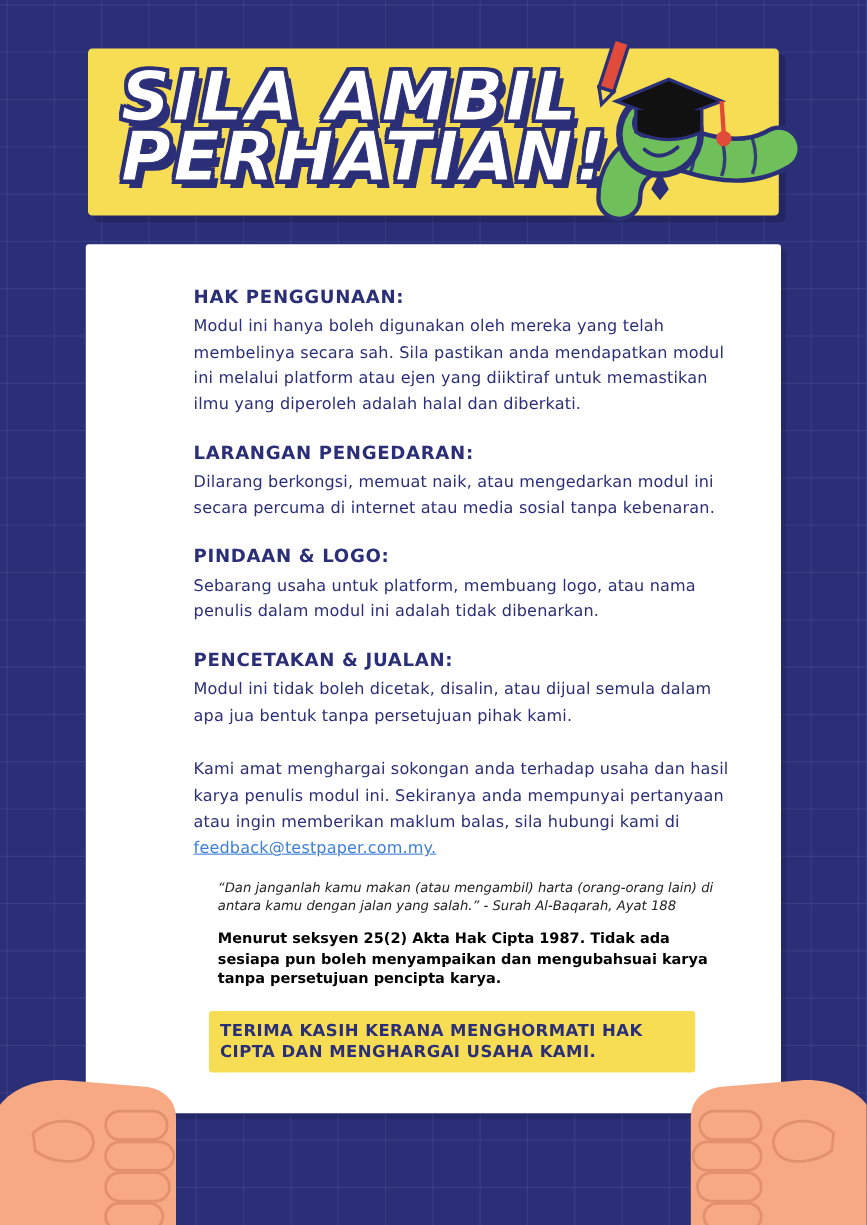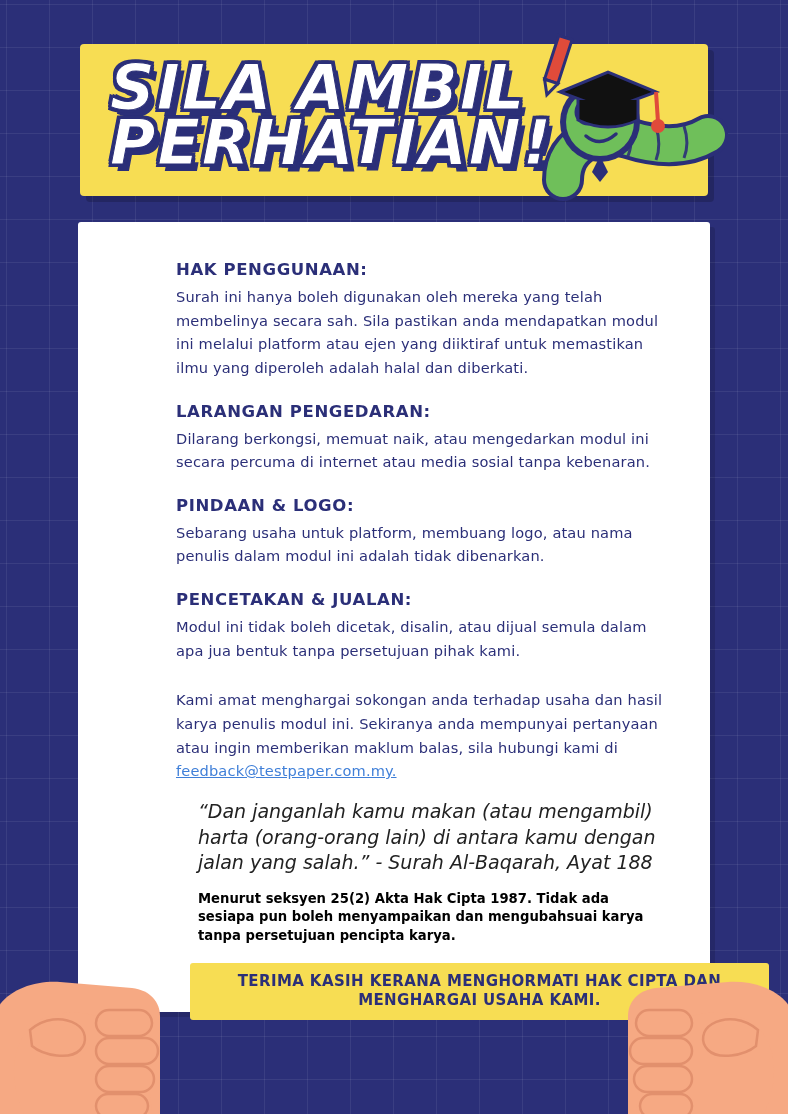--- a/index.html
+++ b/index.html
@@ -105,40 +105,40 @@
     text-decoration: underline;
     font-family: "DejaVu Sans", sans-serif;
     font-size: 14.6px;
   }
   #quote {
     margin-top: 16px;
     margin-left: 22px;
     color: #222222;
     font-family: "DejaVu Sans", sans-serif;
     font-style: italic;
-    font-size: 19px;
+    font-size: 12px;
     line-height: 1.35;
   }
   #law {
     margin-top: 14px;
     margin-left: 22px;
     color: #000000;
     font-family: "DejaVu Sans", sans-serif;
     font-weight: bold;
     font-size: 13.2px;
     line-height: 1.4;
   }
   #thanks-box {
     margin-top: 18px;
     margin-left: 14px;
-    width: 579px;
+    width: 442px;
     background: #f7dd53;
     border-radius: 3px;
     padding: 9px 10px 10px 10px;
-    text-align: center;
+    text-align: left;
   }
   #thanks-text {
     color: #2b2f78;
     font-family: "DejaVu Sans", sans-serif;
     font-weight: bold;
     font-size: 15px;
     line-height: 1.25;
     letter-spacing: 0.4px;
   }
 
@@ -187,21 +187,21 @@
       <g transform="rotate(18 46 46)">
         <rect x="38" y="6" width="14" height="46" fill="#e04b3a" stroke="#2b2f78" stroke-width="3"></rect>
         <path d="M38 52 L45 66 L52 52 Z" fill="#f7dd53" stroke="#2b2f78" stroke-width="3"></path>
       </g>
     </svg>
   </div>
 
   <div id="sheet">
 
     <div class="sec-title">HAK PENGGUNAAN:</div>
-    <div class="sec-body">Surah ini hanya boleh digunakan oleh mereka yang telah membelinya secara sah. Sila pastikan anda mendapatkan modul ini melalui platform atau ejen yang diiktiraf untuk memastikan ilmu yang diperoleh adalah halal dan diberkati.</div>
+    <div class="sec-body">Modul ini hanya boleh digunakan oleh mereka yang telah membelinya secara sah. Sila pastikan anda mendapatkan modul ini melalui platform atau ejen yang diiktiraf untuk memastikan ilmu yang diperoleh adalah halal dan diberkati.</div>
 
     <div class="sec-title">LARANGAN PENGEDARAN:</div>
     <div class="sec-body">Dilarang berkongsi, memuat naik, atau mengedarkan modul ini secara percuma di internet atau media sosial tanpa kebenaran.</div>
 
     <div class="sec-title">PINDAAN &amp; LOGO:</div>
     <div class="sec-body">Sebarang usaha untuk platform, membuang logo, atau nama penulis dalam modul ini adalah tidak dibenarkan.</div>
 
     <div class="sec-title">PENCETAKAN &amp; JUALAN:</div>
     <div class="sec-body">Modul ini tidak boleh dicetak, disalin, atau dijual semula dalam apa jua bentuk tanpa persetujuan pihak kami.</div>
 

